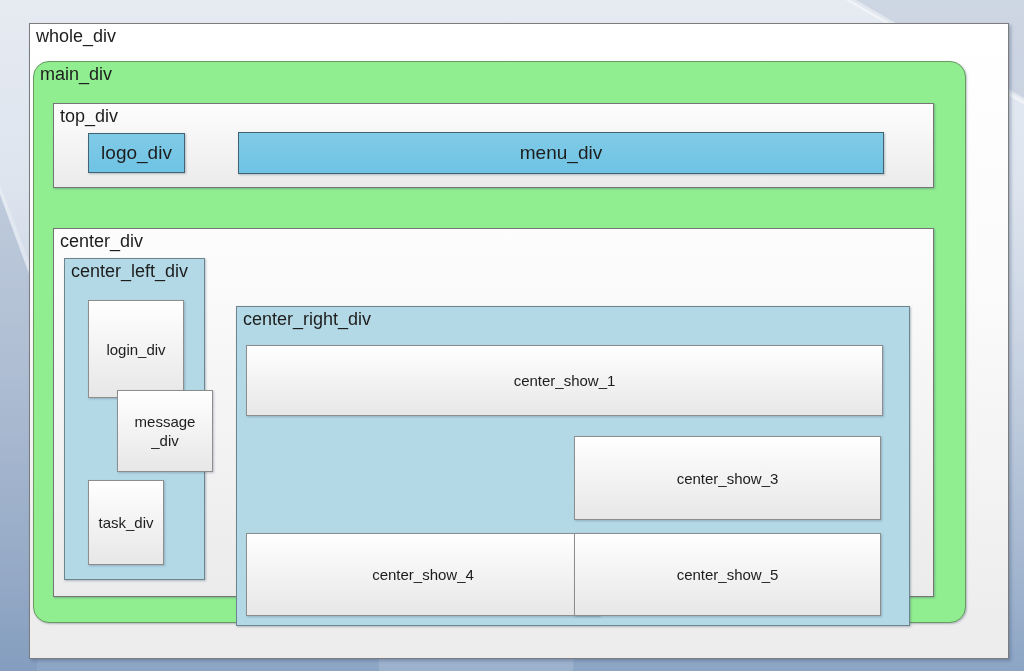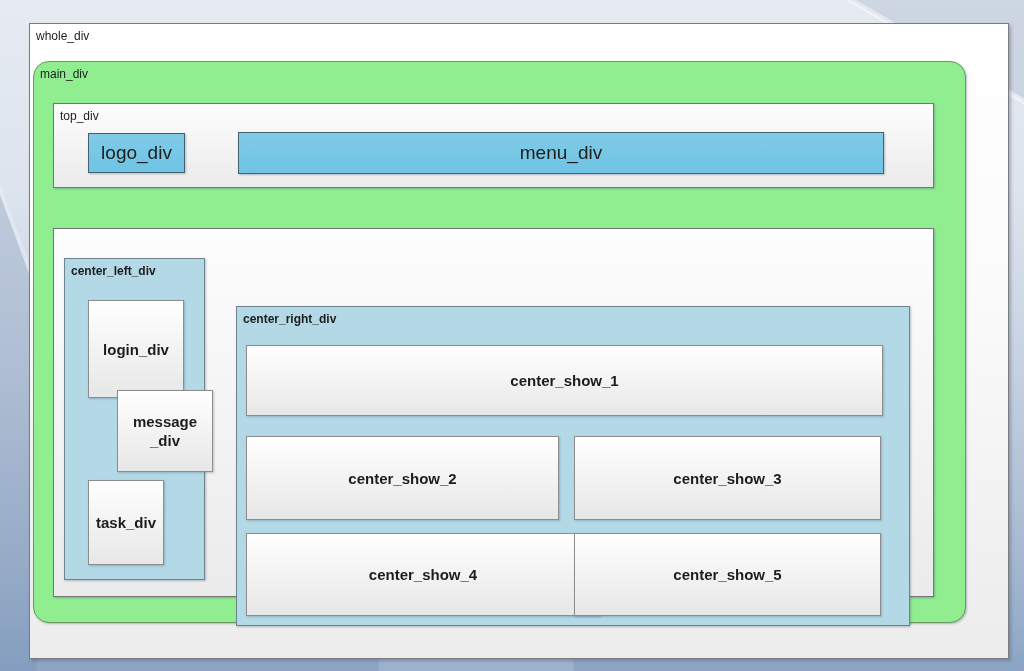--- a/index.html
+++ b/index.html
@@ -22,21 +22,21 @@
   .facet-left-hl { background: rgba(255, 255, 255, 0.25); clip-path: polygon(0 27.5%, 0 29%, 3.6% 44%, 3.6% 42%); }
   .facet-bottom { background: rgba(255, 255, 255, 0.14); clip-path: polygon(37% 97.5%, 56% 97.5%, 56% 100%, 37% 100%); }
 
   .panel {
     position: absolute;
     border: 1px solid #747474;
     box-shadow: 1px 1px 2px rgba(60, 80, 105, 0.35);
   }
   .label {
     display: block;
-    font-size: 12px;
+    font-size: 18px;
     line-height: 18px;
     color: #1d1d1d;
     padding: 3px 0 0 6px;
   }
 
   #whole-div {
     left: 29px; top: 23px; width: 980px; height: 636px;
     background: linear-gradient(180deg, #ffffff 0%, #fbfbfb 40%, #ececec 100%);
     border-color: #7c7c7c;
     box-shadow: 2px 2px 3px rgba(70, 90, 120, 0.40);
@@ -63,21 +63,20 @@
     box-shadow: 1px 1px 2px rgba(60, 80, 105, 0.35);
   }
   #logo-div { left: 34px; top: 29px; width: 97px; height: 40px; }
   #menu-div { left: 184px; top: 28px; width: 646px; height: 42px; }
 
   .blue-panel {
     position: absolute;
     background: #b3d9e6;
     border: 1px solid #6d838d;
     box-shadow: 1px 1px 2px rgba(60, 80, 105, 0.35);
-    font-weight: bold;
   }
   #center-left-div { left: 10px; top: 29px; width: 141px; height: 322px; }
   #center-right-div { left: 182px; top: 29px; width: 674px; height: 320px; margin-top: 48px; }
 
   .white-box {
     position: absolute;
     background: linear-gradient(180deg, #ffffff 0%, #f4f4f4 45%, #e7e7e7 100%);
     border: 1px solid #8d8d8d;
     display: flex; align-items: center; justify-content: center;
     text-align: center;
@@ -111,33 +110,33 @@
     <div class="panel" id="main-div">
       <span class="label">main_div</span>
 
       <div class="panel gray-area" id="top-div">
         <span class="label">top_div</span>
         <div class="blue-box" id="logo-div">logo_div</div>
         <div class="blue-box" id="menu-div">menu_div</div>
       </div>
 
       <div class="panel gray-area" id="center-div">
+        <span class="label">center_div</span>
 
         <div class="blue-panel" id="center-left-div">
           <span class="label">center_left_div</span>
           <div class="white-box" id="login-div">login_div</div>
           <div class="white-box" id="message-div">message
 _div</div>
           <div class="white-box" id="task-div">task_div</div>
         </div>
 
         <div class="blue-panel" id="center-right-div">
           <span class="label">center_right_div</span>
           <div class="white-box" id="center-show-1">center_show_1</div>
-          <div class="white-box" id="center-show-2">center_show_2</div>
           <div class="white-box" id="center-show-3">center_show_3</div>
           <div class="white-box" id="center-show-4">center_show_4</div>
           <div class="white-box" id="center-show-5">center_show_5</div>
         </div>
       </div>
     </div>
   </div>
 </div>
 
 </body></html>

